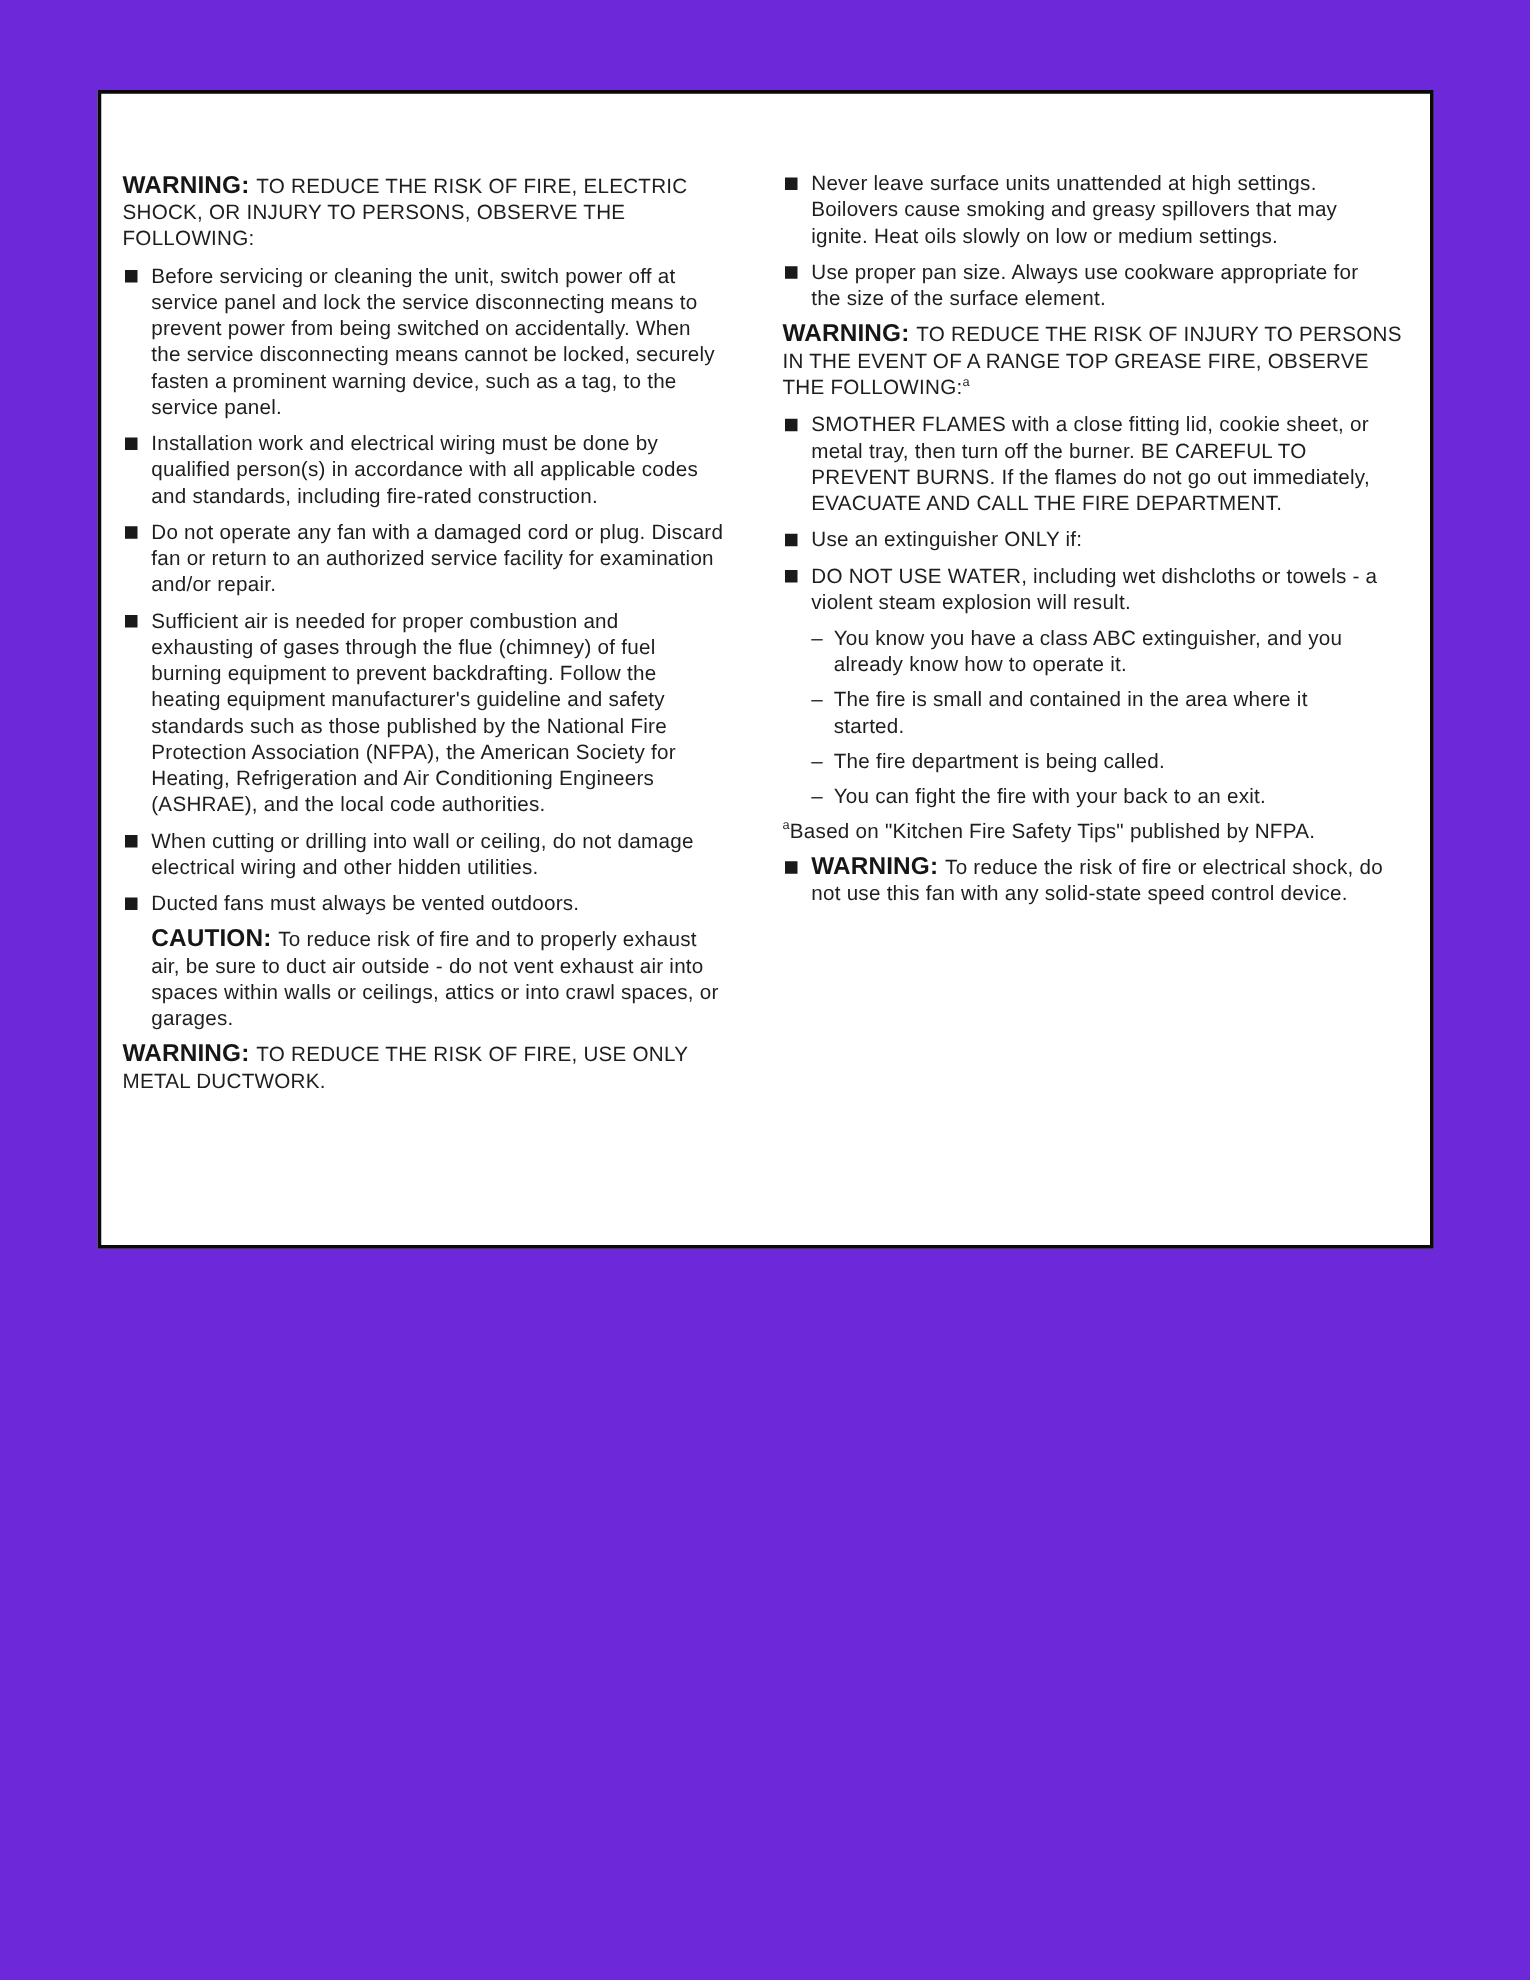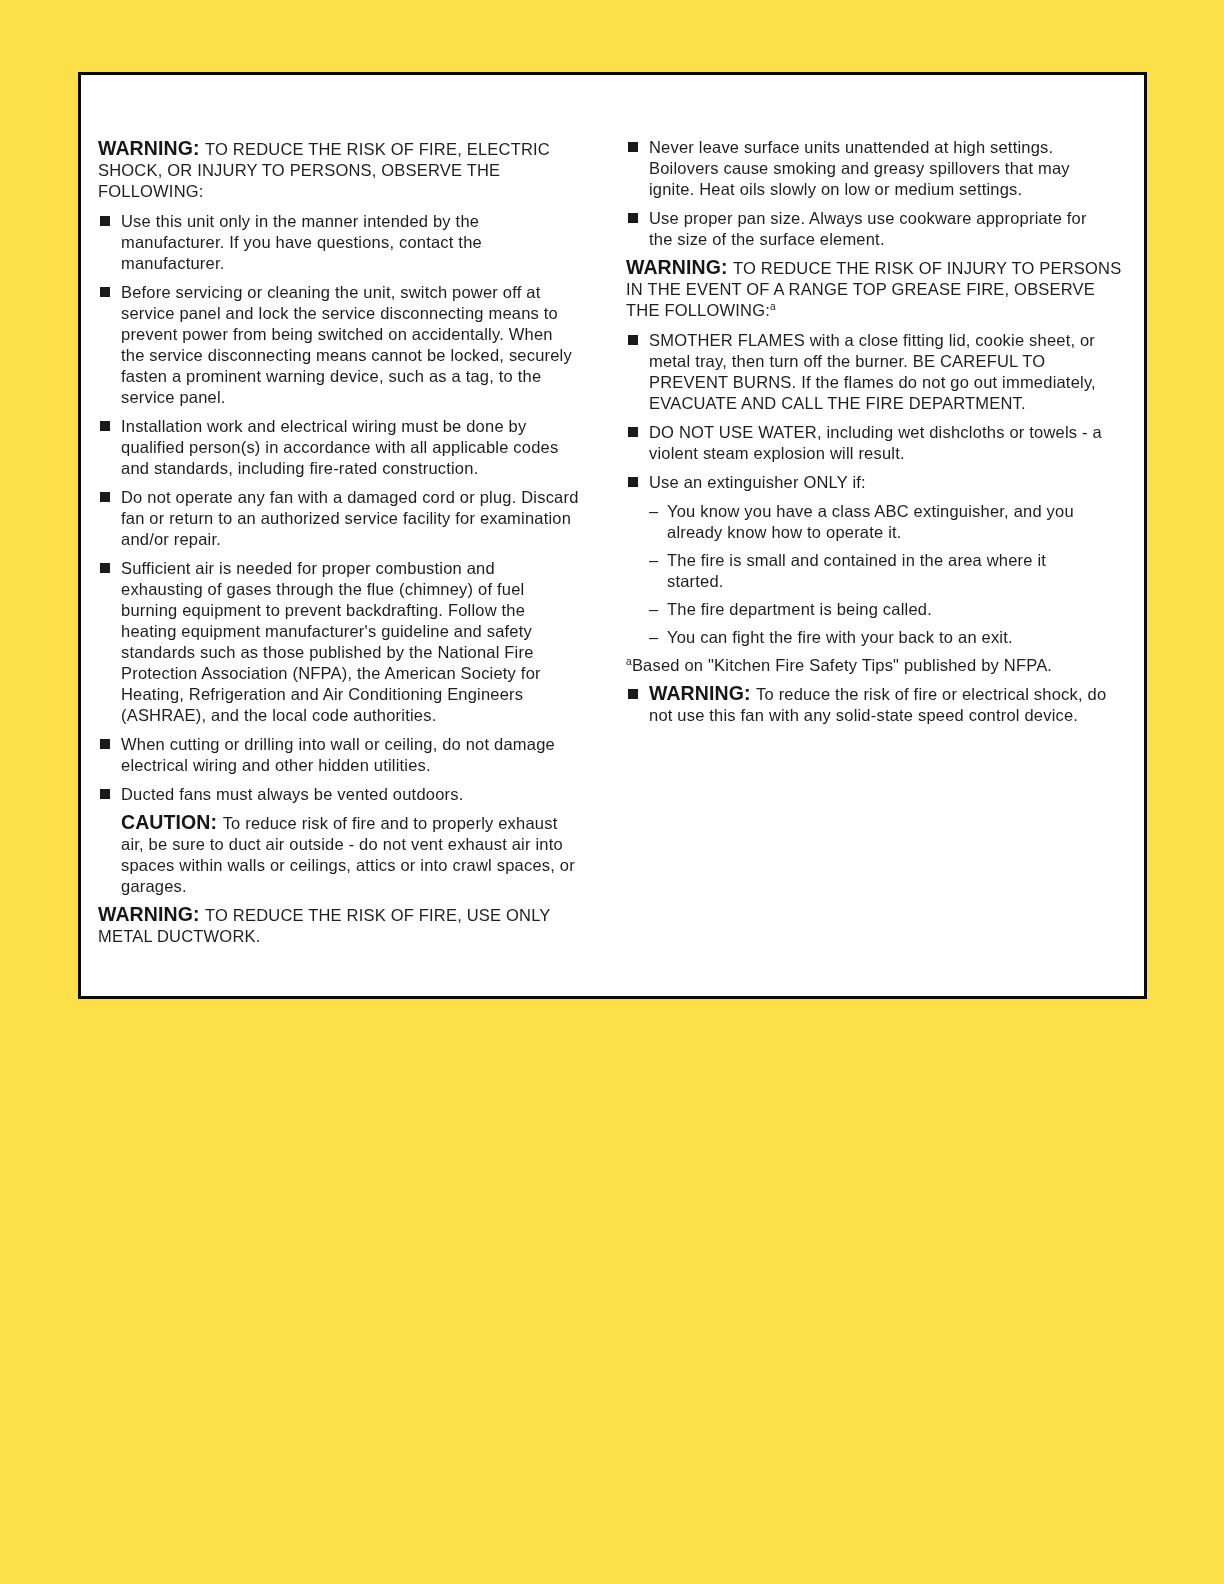--- a/index.html
+++ b/index.html
@@ -4,21 +4,21 @@
 <style>
   html, body {
     margin: 0;
     padding: 0;
     background: #ffffff;
   }
   .page {
     position: relative;
     width: 1224px;
     height: 1584px;
-    background: #fde047;
+    background: #6d28d9;
     font-family: "Liberation Sans", sans-serif;
     color: #1e1e1e;
   }
   .panel {
     position: absolute;
     left: 78px;
     top: 72px;
     width: 1069px;
     height: 927px;
     border: 3px solid #0a0a0a;
@@ -82,37 +82,36 @@
   }
 </style>
 </head>
 <body>
 
 <div class="page">
   <div class="panel">
     <div class="cols">
       <div class="col">
           <div class="block heading"><strong class="bp">WARNING: </strong>TO REDUCE THE RISK OF FIRE, ELECTRIC SHOCK, OR INJURY TO PERSONS, OBSERVE THE FOLLOWING:</div>
-          <div class="block bullet"><span class="sq"></span>Use this unit only in the manner intended by the manufacturer. If you have questions, contact the manufacturer.</div>
           <div class="block bullet"><span class="sq"></span>Before servicing or cleaning the unit, switch power off at service panel and lock the service disconnecting means to prevent power from being switched on accidentally. When the service disconnecting means cannot be locked, securely fasten a prominent warning device, such as a tag, to the service panel.</div>
           <div class="block bullet"><span class="sq"></span>Installation work and electrical wiring must be done by qualified person(s) in accordance with all applicable codes and standards, including fire-rated construction.</div>
           <div class="block bullet"><span class="sq"></span>Do not operate any fan with a damaged cord or plug. Discard fan or return to an authorized service facility for examination and/or repair.</div>
           <div class="block bullet"><span class="sq"></span>Sufficient air is needed for proper combustion and exhausting of gases through the flue (chimney) of fuel burning equipment to prevent backdrafting. Follow the heating equipment manufacturer's guideline and safety standards such as those published by the National Fire Protection Association (NFPA), the American Society for Heating, Refrigeration and Air Conditioning Engineers (ASHRAE), and the local code authorities.</div>
           <div class="block bullet"><span class="sq"></span>When cutting or drilling into wall or ceiling, do not damage electrical wiring and other hidden utilities.</div>
           <div class="block bullet"><span class="sq"></span>Ducted fans must always be vented outdoors.</div>
           <div class="block indent"><strong class="bp">CAUTION: </strong>To reduce risk of fire and to properly exhaust air, be sure to duct air outside - do not vent exhaust air into spaces within walls or ceilings, attics or into crawl spaces, or garages.</div>
           <div class="block heading"><strong class="bp">WARNING: </strong>TO REDUCE THE RISK OF FIRE, USE ONLY METAL DUCTWORK.</div>
         </div>
       <div class="col">
           <div class="block bullet"><span class="sq"></span>Never leave surface units unattended at high settings. Boilovers cause smoking and greasy spillovers that may ignite. Heat oils slowly on low or medium settings.</div>
           <div class="block bullet"><span class="sq"></span>Use proper pan size. Always use cookware appropriate for the size of the surface element.</div>
           <div class="block heading"><strong class="bp">WARNING: </strong>TO REDUCE THE RISK OF INJURY TO PERSONS IN THE EVENT OF A RANGE TOP GREASE FIRE, OBSERVE THE FOLLOWING:<sup>a</sup></div>
           <div class="block bullet"><span class="sq"></span>SMOTHER FLAMES with a close fitting lid, cookie sheet, or metal tray, then turn off the burner. BE CAREFUL TO PREVENT BURNS. If the flames do not go out immediately, EVACUATE AND CALL THE FIRE DEPARTMENT.</div>
+          <div class="block bullet"><span class="sq"></span>Use an extinguisher ONLY if:</div>
           <div class="block bullet"><span class="sq"></span>DO NOT USE WATER, including wet dishcloths or towels - a violent steam explosion will result.</div>
-          <div class="block bullet"><span class="sq"></span>Use an extinguisher ONLY if:</div>
           <div class="block dash"><span class="dashm">–</span>You know you have a class ABC extinguisher, and you already know how to operate it.</div>
           <div class="block dash"><span class="dashm">–</span>The fire is small and contained in the area where it started.</div>
           <div class="block dash"><span class="dashm">–</span>The fire department is being called.</div>
           <div class="block dash"><span class="dashm">–</span>You can fight the fire with your back to an exit.</div>
           <div class="block footnote"><sup>a</sup>Based on "Kitchen Fire Safety Tips" published by NFPA.</div>
           <div class="block bullet"><span class="sq"></span><strong class="bp">WARNING: </strong>To reduce the risk of fire or electrical shock, do not use this fan with any solid-state speed control device.</div>
         </div>
     </div>
   </div>
 </div>

